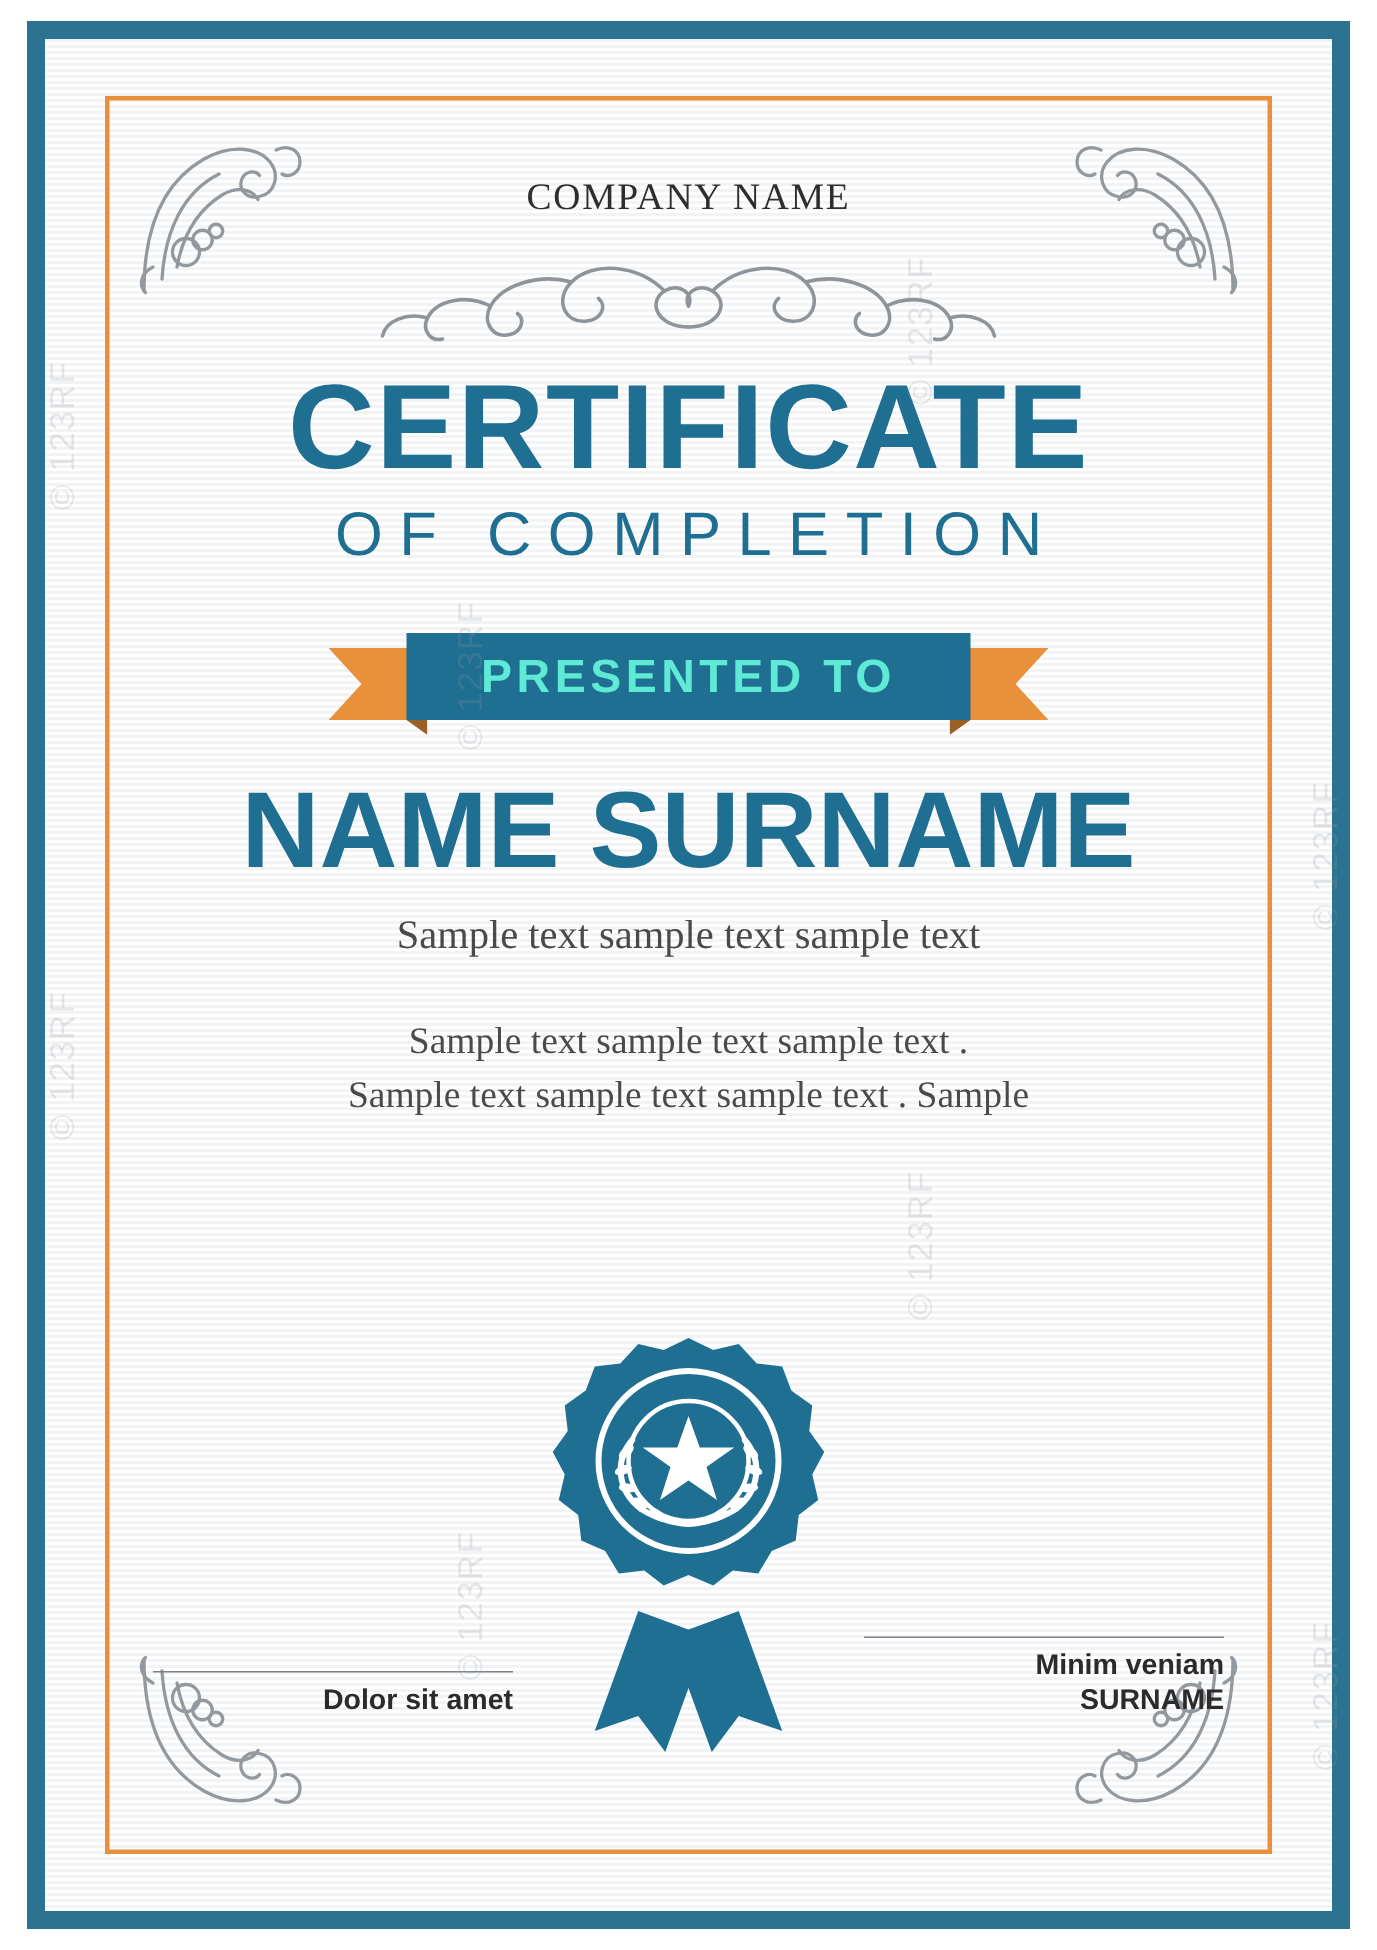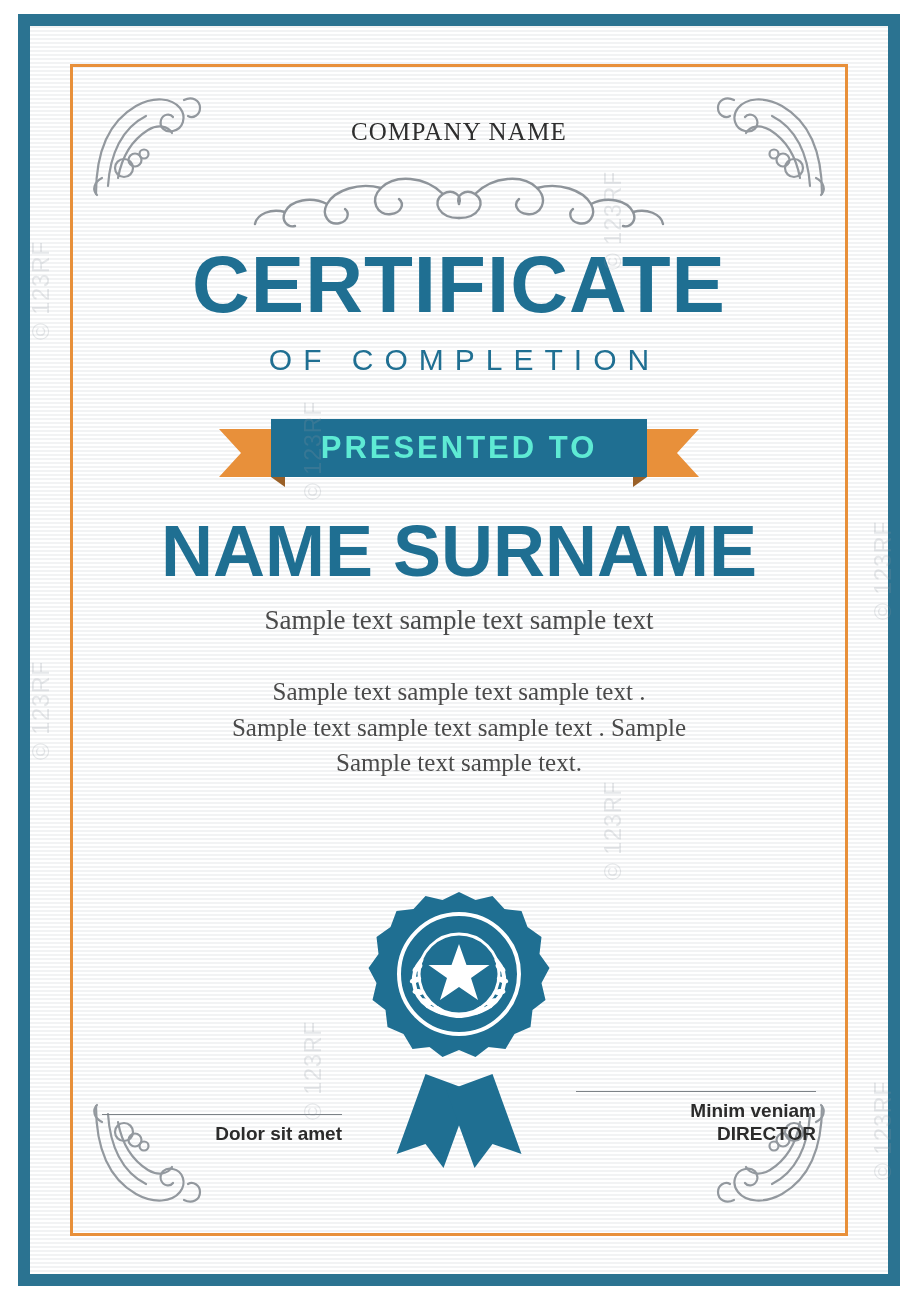--- a/index.html
+++ b/index.html
@@ -121,24 +121,24 @@
   .title {
     margin-top: 6px;
     font-family: "Liberation Sans", sans-serif;
     font-weight: 700;
     font-size: 80px;
     line-height: .95;
     letter-spacing: 1px;
     color: #1f6f92;
   }
   .subtitle {
-    margin-top: 20px;
+    margin-top: 10px;
     font-family: "Liberation Sans", sans-serif;
     font-weight: 400;
-    font-size: 30px;
+    font-size: 41px;
     letter-spacing: 11px;
     color: #1f6f92;
     padding-left: 11px;
   }
 
   
   .ribbon-wrap {
     position: relative;
     margin: 42px auto 0;
     width: 480px;
@@ -333,21 +333,20 @@
         <div class="ribbon-body">PRESENTED TO</div>
       </div>
 
       <div class="recipient">NAME SURNAME</div>
 
       <div class="lead-line">Sample text sample text  sample text</div>
 
       <div class="body-text">
         <div>Sample text sample text  sample text .</div>
         <div>Sample text sample text  sample text . Sample</div>
-        <div>Sample text sample text.</div>
       </div>
 
     </div>
 
     <div class="badge-wrap">
       <svg viewBox="0 0 215 290">
         <path d="M74 188 L45 268 L74 258 L92 282 L120 205 Z" fill="#1f6f92"></path>
         <path d="M141 188 L170 268 L141 258 L123 282 L95 205 Z" fill="#1f6f92"></path>
         <path d="M107.5 6
                  L124 14 L141 10 L153 23 L170 25 L176 41 L190 51 L188 68 L198 82 L190 97
@@ -376,21 +375,21 @@
     </div>
 
     <div class="sig sig-left">
       <div class="rule"></div>
       <div class="name">Dolor sit amet</div>
     </div>
 
     <div class="sig sig-right">
       <div class="rule"></div>
       <div class="name">Minim veniam</div>
-      <div class="role">DIRECTOR</div>
+      <div class="role">SURNAME</div>
     </div>
 
   </div>
 
   <div class="watermark-layer">
     <div class="wm wm-1">© 123RF</div>
     <div class="wm wm-2">© 123RF</div>
     <div class="wm wm-3">© 123RF</div>
     <div class="wm wm-4">© 123RF</div>
     <div class="wm wm-5">© 123RF</div>

